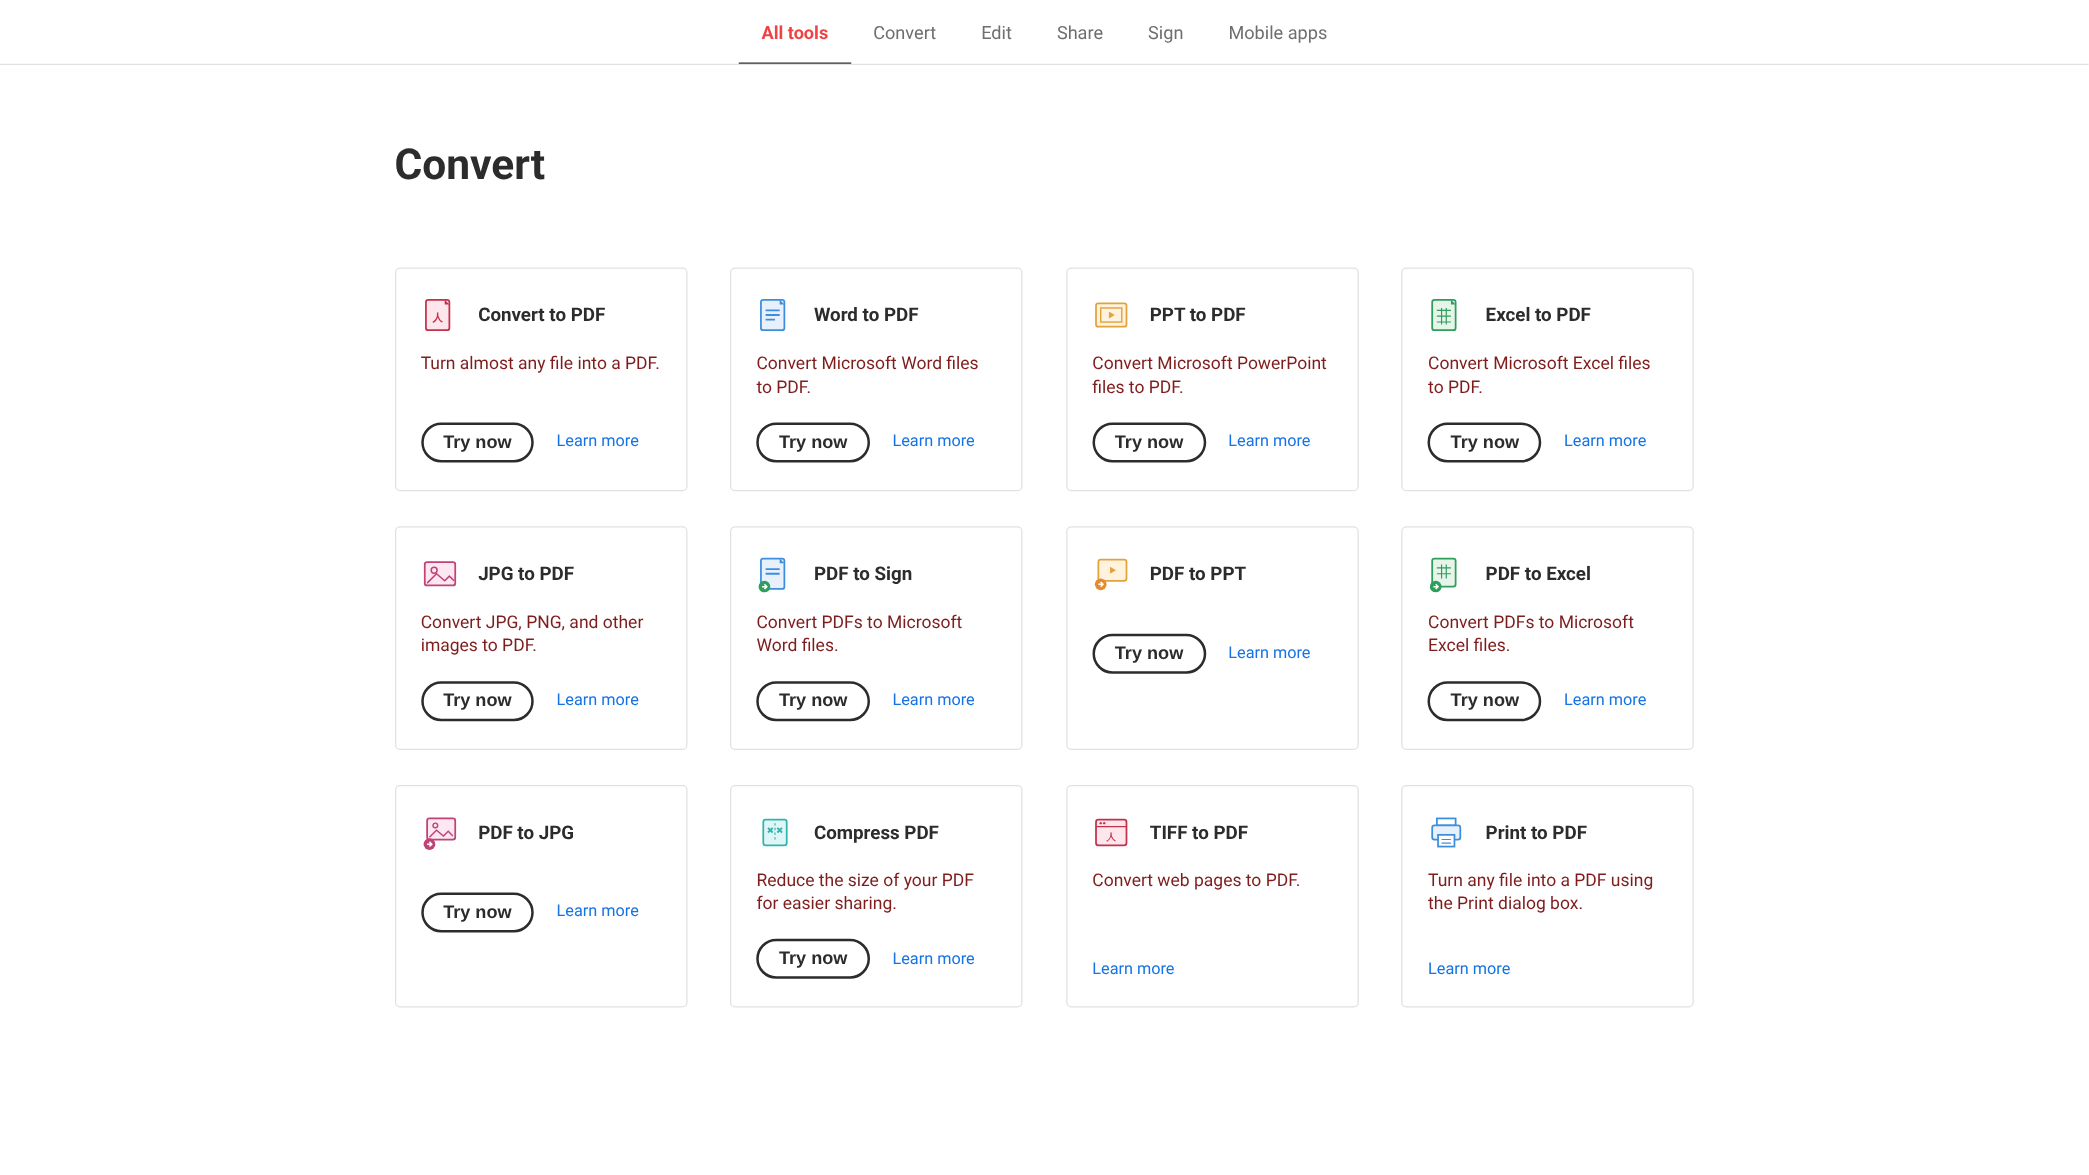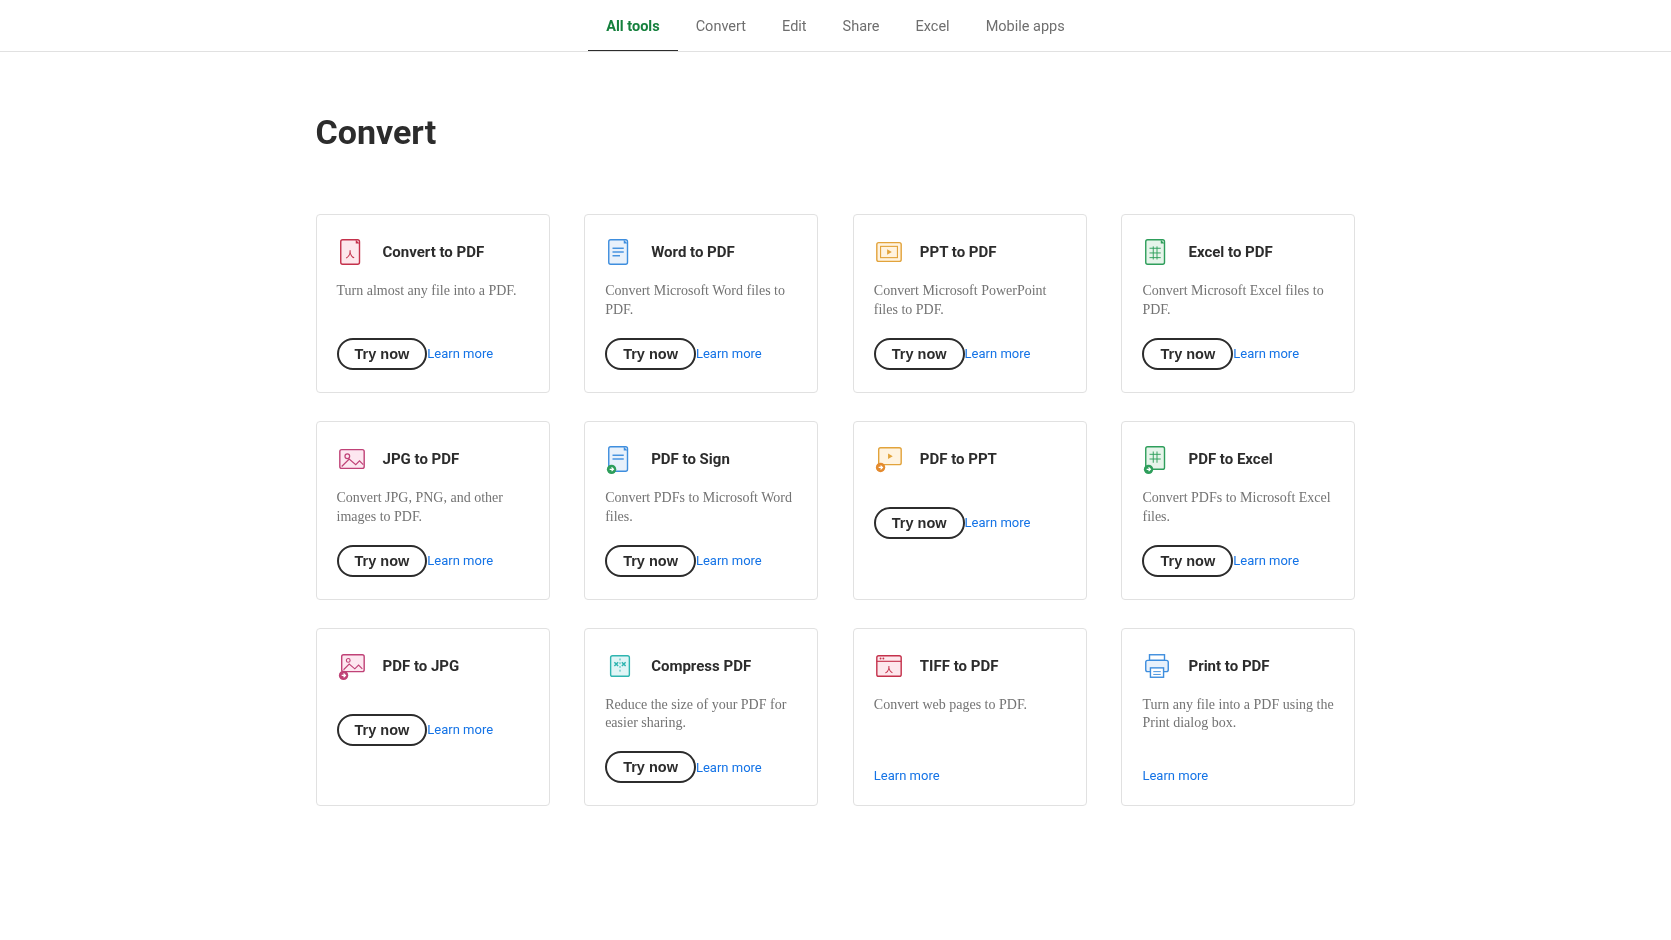--- a/index.html
+++ b/index.html
@@ -18,21 +18,21 @@
 }
 .tab {
   padding: 14px 18px 14px 18px;
   font-size: 14.5px;
   color: #6e6e6e;
   cursor: pointer;
   border-bottom: 2px solid transparent;
   font-weight: 400;
 }
 .tab.active {
-  color: #15803d;
+  color: #ef4444;
   font-weight: 700;
   border-bottom: 1.5px solid #2c2c2c;
 }
 .container {
   width: 1040px;
   margin: 0 auto;
   padding: 60px 0 40px 0;
 }
 .section-title {
   font-size: 34px;
@@ -65,28 +65,28 @@
   height: 30px;
   flex-shrink: 0;
 }
 .card-title {
   font-size: 15px;
   font-weight: 700;
   color: #2c2c2c;
 }
 .card-desc {
   font-size: 14px;
-  color: #737373;
+  color: #7f1d1d;
   line-height: 1.35;
   flex-grow: 1;
-  font-family: Liberation Serif, serif;
 }
 .card-actions {
   display: flex;
   align-items: center;
+  gap: 18px;
   margin-top: 18px;
 }
 .btn {
   border: 2px solid #2c2c2c;
   background: #fff;
   color: #2c2c2c;
   font-weight: 700;
   font-size: 14.5px;
   padding: 6px 16px;
   border-radius: 18px;
@@ -100,21 +100,21 @@
 }
 </style>
 </head>
 <body>
 
 <div class="tabs">
   <div class="tab active">All tools</div>
   <div class="tab">Convert</div>
   <div class="tab">Edit</div>
   <div class="tab">Share</div>
-  <div class="tab">Excel</div>
+  <div class="tab">Sign</div>
   <div class="tab">Mobile apps</div>
 </div>
 
 <div class="container">
   <h1 class="section-title">Convert</h1>
 
   <div class="grid">
 
     <div class="card">
       <div class="card-head">

